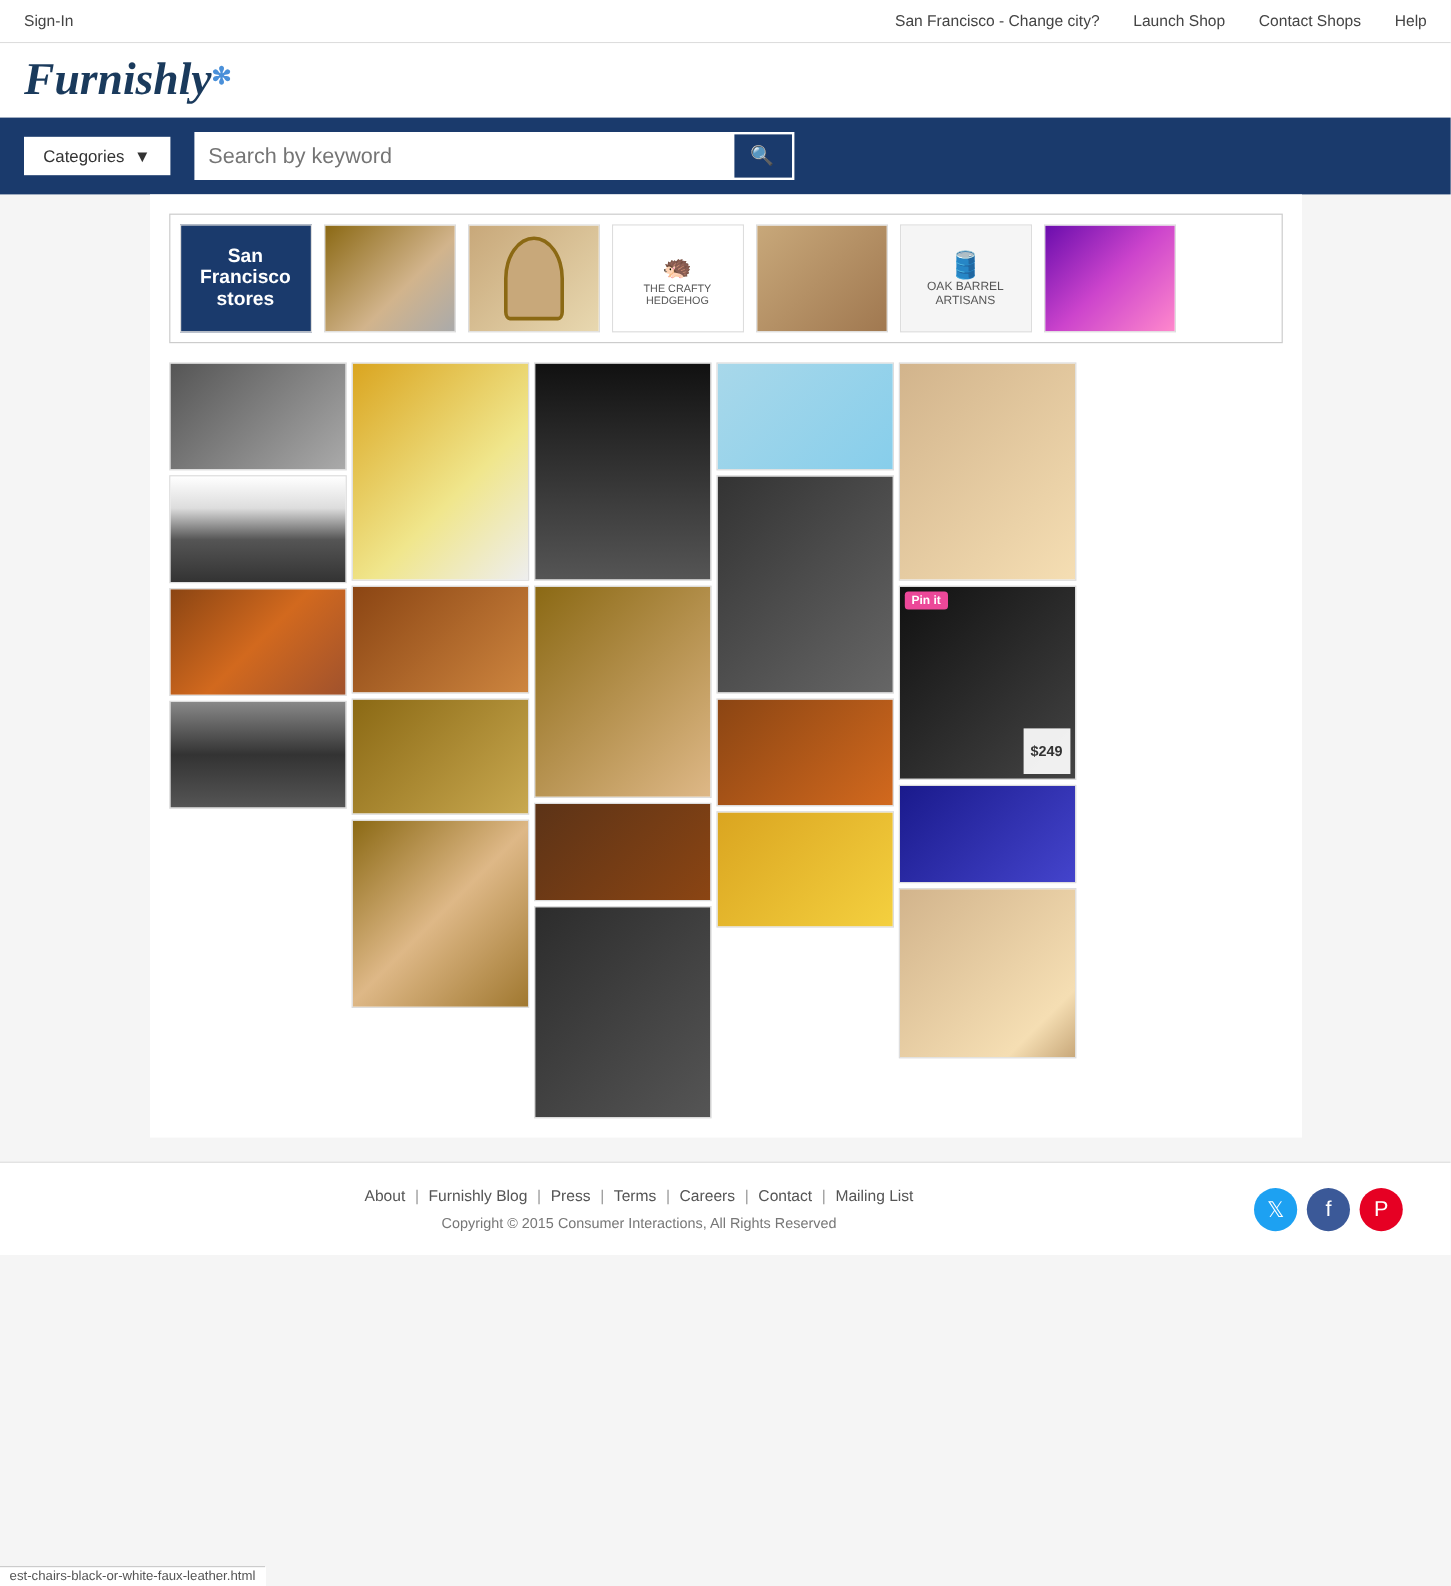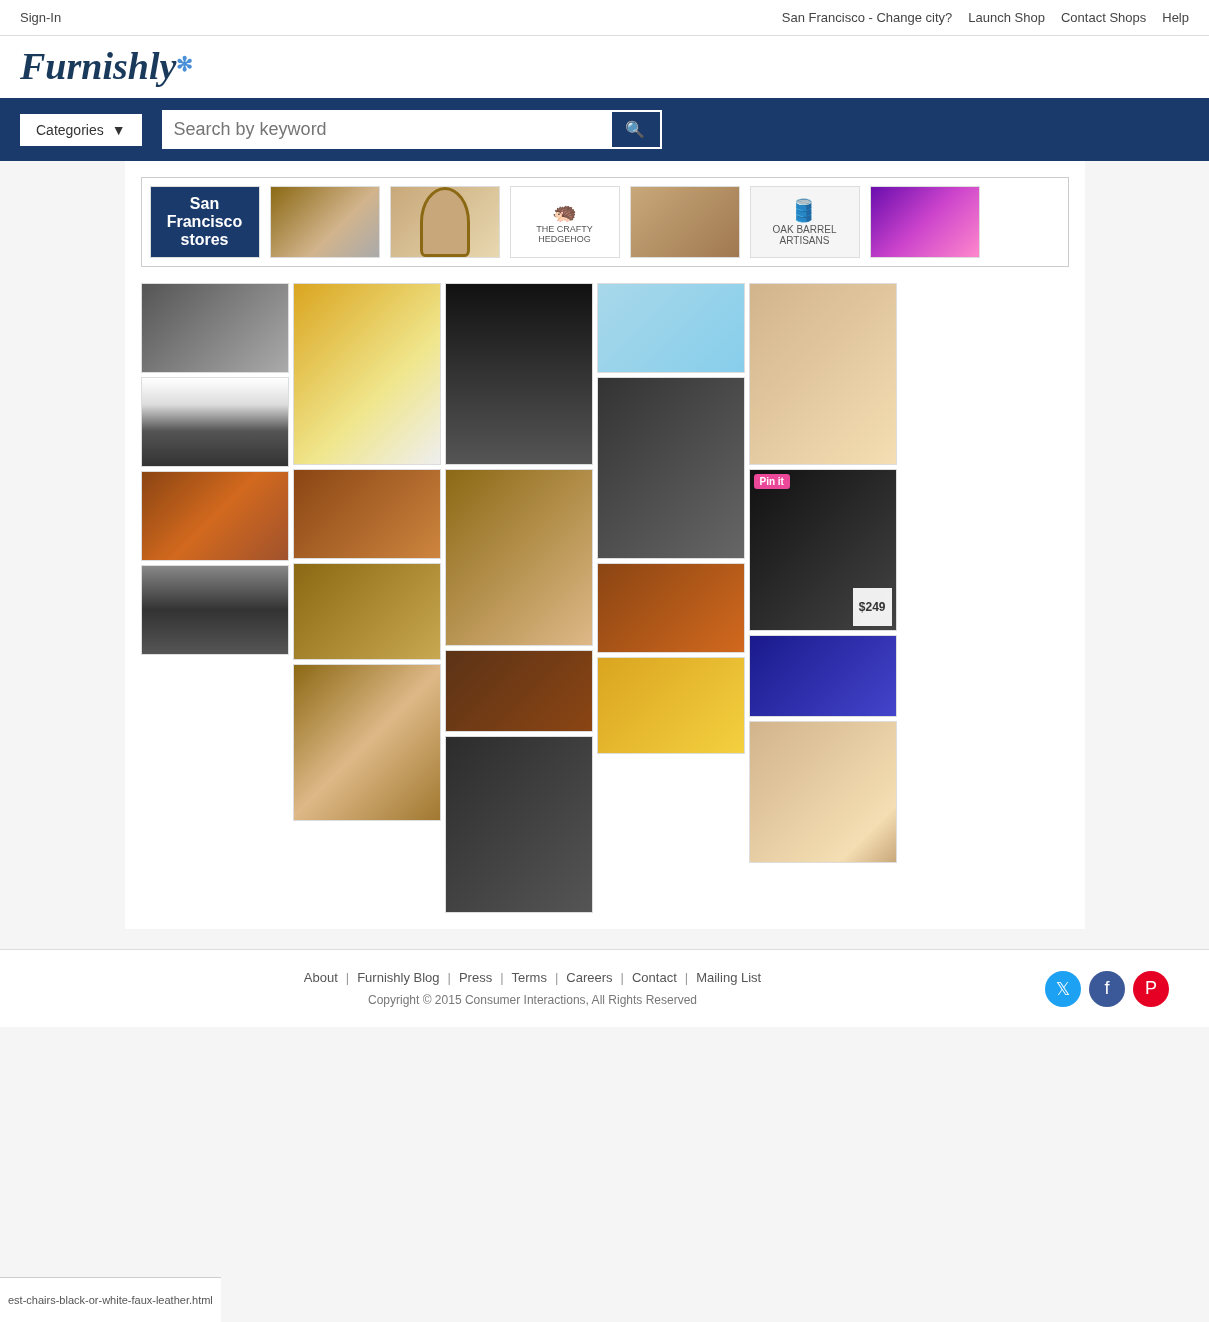--- a/index.html
+++ b/index.html
@@ -8,21 +8,21 @@
     
     .top-nav {
       background: #fff;
       border-bottom: 1px solid #ddd;
       padding: 10px 20px;
       display: flex;
       align-items: center;
       justify-content: space-between;
     }
     .top-nav-left { display: flex; align-items: flex-end; gap: 16px; }
-    .top-nav-right { display: flex; align-items: center; gap: 16px; }
+    .top-nav-right { display: flex; align-items: center; gap: 28px; }
     .top-nav a { color: #444; text-decoration: none; font-size: 13px; }
 
     
     .logo-bar {
       background: #fff;
       padding: 8px 12px 10px 20px;
     }
     .logo-text {
       font-family: Georgia, serif;
       font-size: 38px;
@@ -173,31 +173,31 @@
       display: flex; align-items: center; justify-content: center;
       font-size: 18px; color: #fff; cursor: pointer; text-decoration: none;
     }
     .twitter { background: #1DA1F2; }
     .facebook { background: #3b5998; }
     .pinterest { background: #E60023; }
 
     .statusbar {
       background: #fff;
       border-top: 1px solid #ccc;
-      padding: 16px 8px;
+      padding: 2px 8px;
       font-size: 11px;
       color: #555;
       position: fixed;
       bottom: 0;
       left: 0;
     }
 
     .store-block {
       width: 110px;
-      height: 72px;
+      height: 90px;
       border: 1px solid #ddd;
       margin: 2px;
       display: flex;
       align-items: center;
       justify-content: center;
       cursor: pointer;
       overflow: hidden;
       flex-shrink: 0;
     }
 

